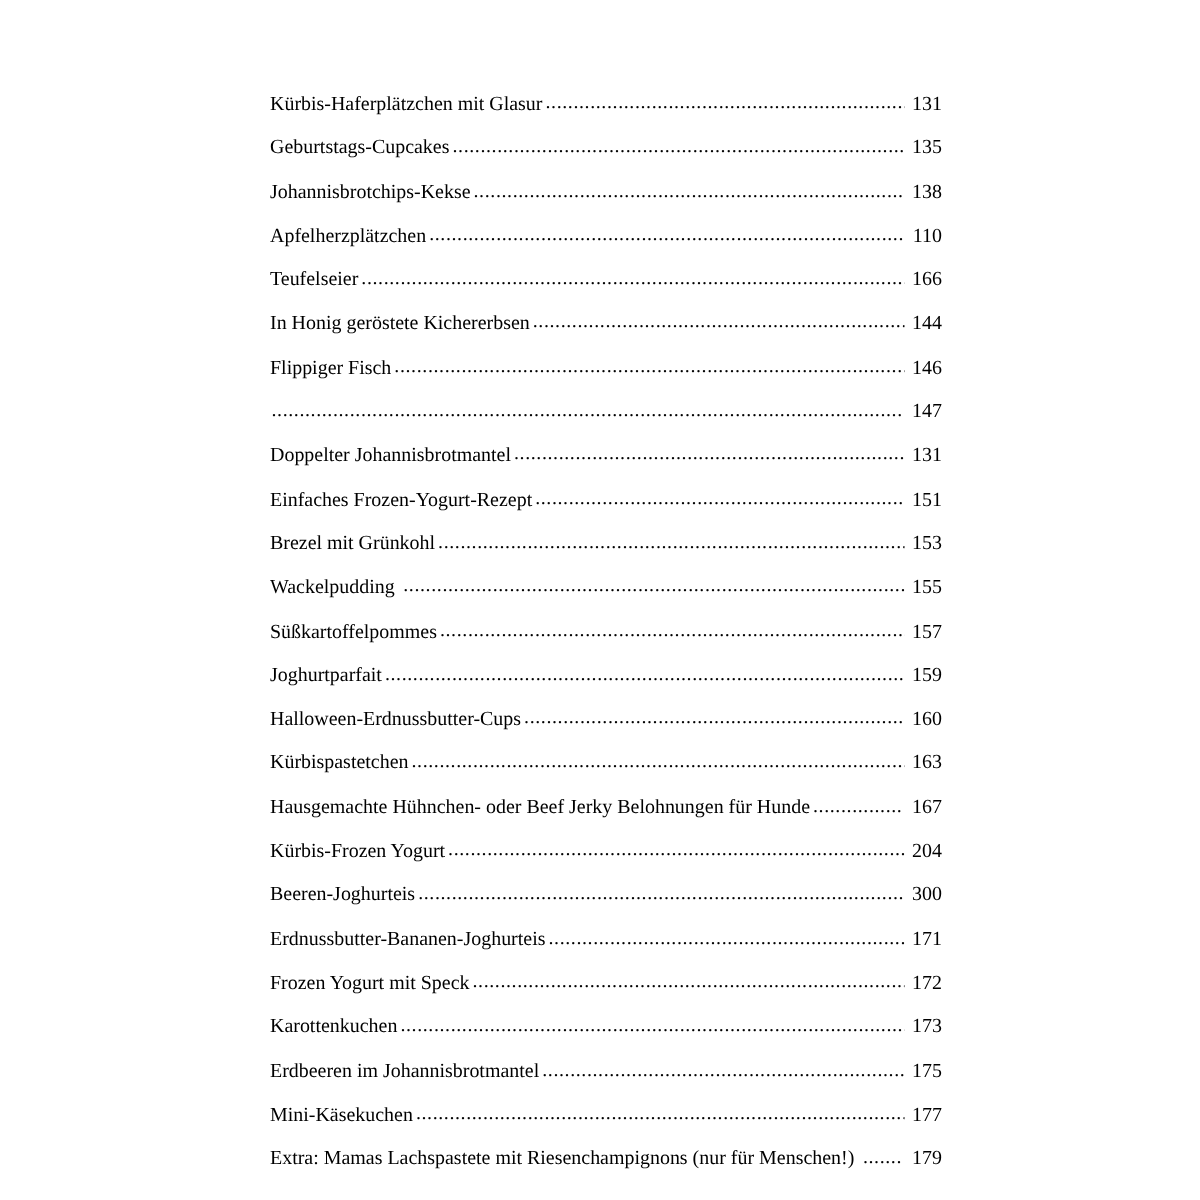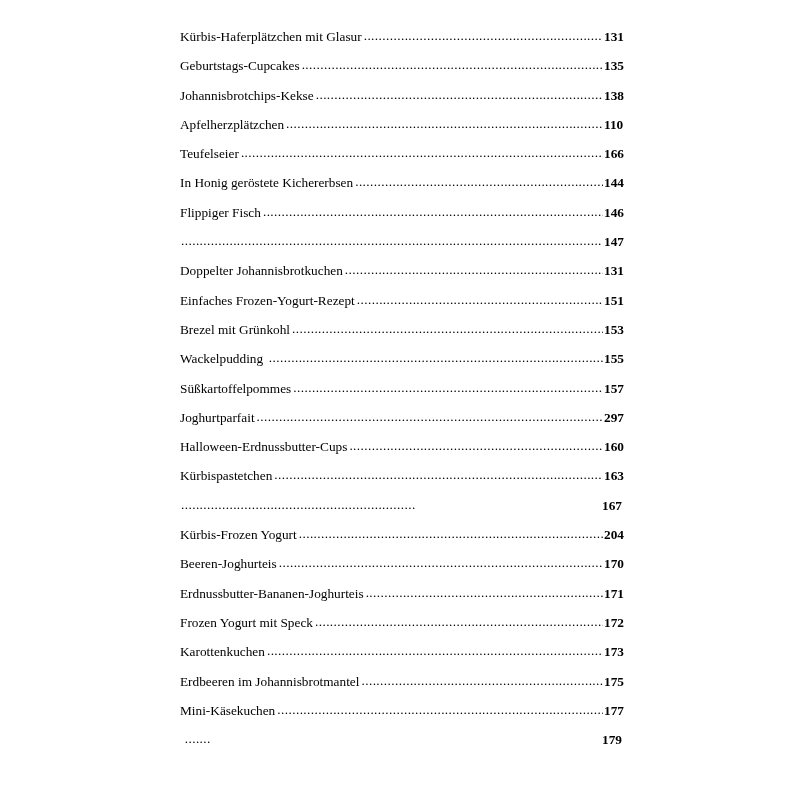--- a/index.html
+++ b/index.html
@@ -12,21 +12,21 @@
     background: #ffffff;
     font-family: "Liberation Serif", serif;
     color: #000000;
     overflow: hidden;
   }
   .page {
     position: relative;
     width: 800px;
     height: 796px;
     box-sizing: border-box;
-    padding: 30px 172px 0 180px;
+    padding: 62px 172px 0 180px;
   }
   .toc-list {
     list-style: none;
     margin: 0;
     padding: 0;
   }
   .toc-entry {
     display: flex;
     align-items: baseline;
     font-size: 13.3px;
@@ -43,22 +43,22 @@
     white-space: nowrap;
     font-size: 13.3px;
     letter-spacing: 0.4px;
     color: #000;
     margin: 0 1px;
     position: relative;
     top: -1px;
   }
   .toc-entry .page-num {
     flex: 0 0 auto;
-    font-weight: bold;
-    text-align: left;
+    font-weight: normal;
+    text-align: right;
     min-width: 24px;
     white-space: nowrap;
   }
   .toc-entry.wide .page-num {
     min-width: 26px;
   }
 </style>
 </head>
 <body>
 
@@ -106,21 +106,21 @@
       <span class="leader">.................................................................................................................</span>
       <span class="page-num">146</span>
     </li>
 
     <li class="toc-entry">
       <span class="leader">.................................................................................................................</span>
       <span class="page-num">147</span>
     </li>
 
     <li class="toc-entry">
-      <span class="title">Doppelter Johannisbrotkuchen</span>
+      <span class="title">Doppelter Johannisbrotmantel</span>
       <span class="leader">.................................................................................................................</span>
       <span class="page-num">131</span>
     </li>
 
     <li class="toc-entry">
       <span class="title">Einfaches Frozen-Yogurt-Rezept</span>
       <span class="leader">.................................................................................................................</span>
       <span class="page-num">151</span>
     </li>
 
@@ -138,50 +138,51 @@
 
     <li class="toc-entry">
       <span class="title">Süßkartoffelpommes</span>
       <span class="leader">.................................................................................................................</span>
       <span class="page-num">157</span>
     </li>
 
     <li class="toc-entry">
       <span class="title">Joghurtparfait</span>
       <span class="leader">.................................................................................................................</span>
-      <span class="page-num">297</span>
+      <span class="page-num">159</span>
     </li>
 
     <li class="toc-entry">
       <span class="title">Halloween-Erdnussbutter-Cups</span>
       <span class="leader">.................................................................................................................</span>
       <span class="page-num">160</span>
     </li>
 
     <li class="toc-entry">
       <span class="title">Kürbispastetchen</span>
       <span class="leader">.................................................................................................................</span>
       <span class="page-num">163</span>
     </li>
 
     <li class="toc-entry wide">
+      <span class="title">Hausgemachte Hühnchen- oder Beef Jerky Belohnungen für Hunde</span>
       <span class="leader">...............................................................</span>
       <span class="page-num">167</span>
     </li>
 
     <li class="toc-entry">
       <span class="title">Kürbis-Frozen Yogurt</span>
       <span class="leader">.................................................................................................................</span>
       <span class="page-num">204</span>
     </li>
 
     <li class="toc-entry">
       <span class="title">Beeren-Joghurteis</span>
       <span class="leader">.................................................................................................................</span>
-      <span class="page-num">170</span>
+      <span class="page-num">300</span>
     </li>
 
     <li class="toc-entry">
       <span class="title">Erdnussbutter-Bananen-Joghurteis</span>
       <span class="leader">.................................................................................................................</span>
       <span class="page-num">171</span>
     </li>
 
     <li class="toc-entry">
       <span class="title">Frozen Yogurt mit Speck</span>
@@ -201,19 +202,20 @@
       <span class="page-num">175</span>
     </li>
 
     <li class="toc-entry">
       <span class="title">Mini-Käsekuchen</span>
       <span class="leader">.................................................................................................................</span>
       <span class="page-num">177</span>
     </li>
 
     <li class="toc-entry wide">
+      <span class="title">Extra: Mamas Lachspastete mit Riesenchampignons (nur für Menschen!)</span>
       <span class="leader">&nbsp;.......</span>
       <span class="page-num">179</span>
     </li>
 
   </ul>
 
 </div>
 
 </body></html>

